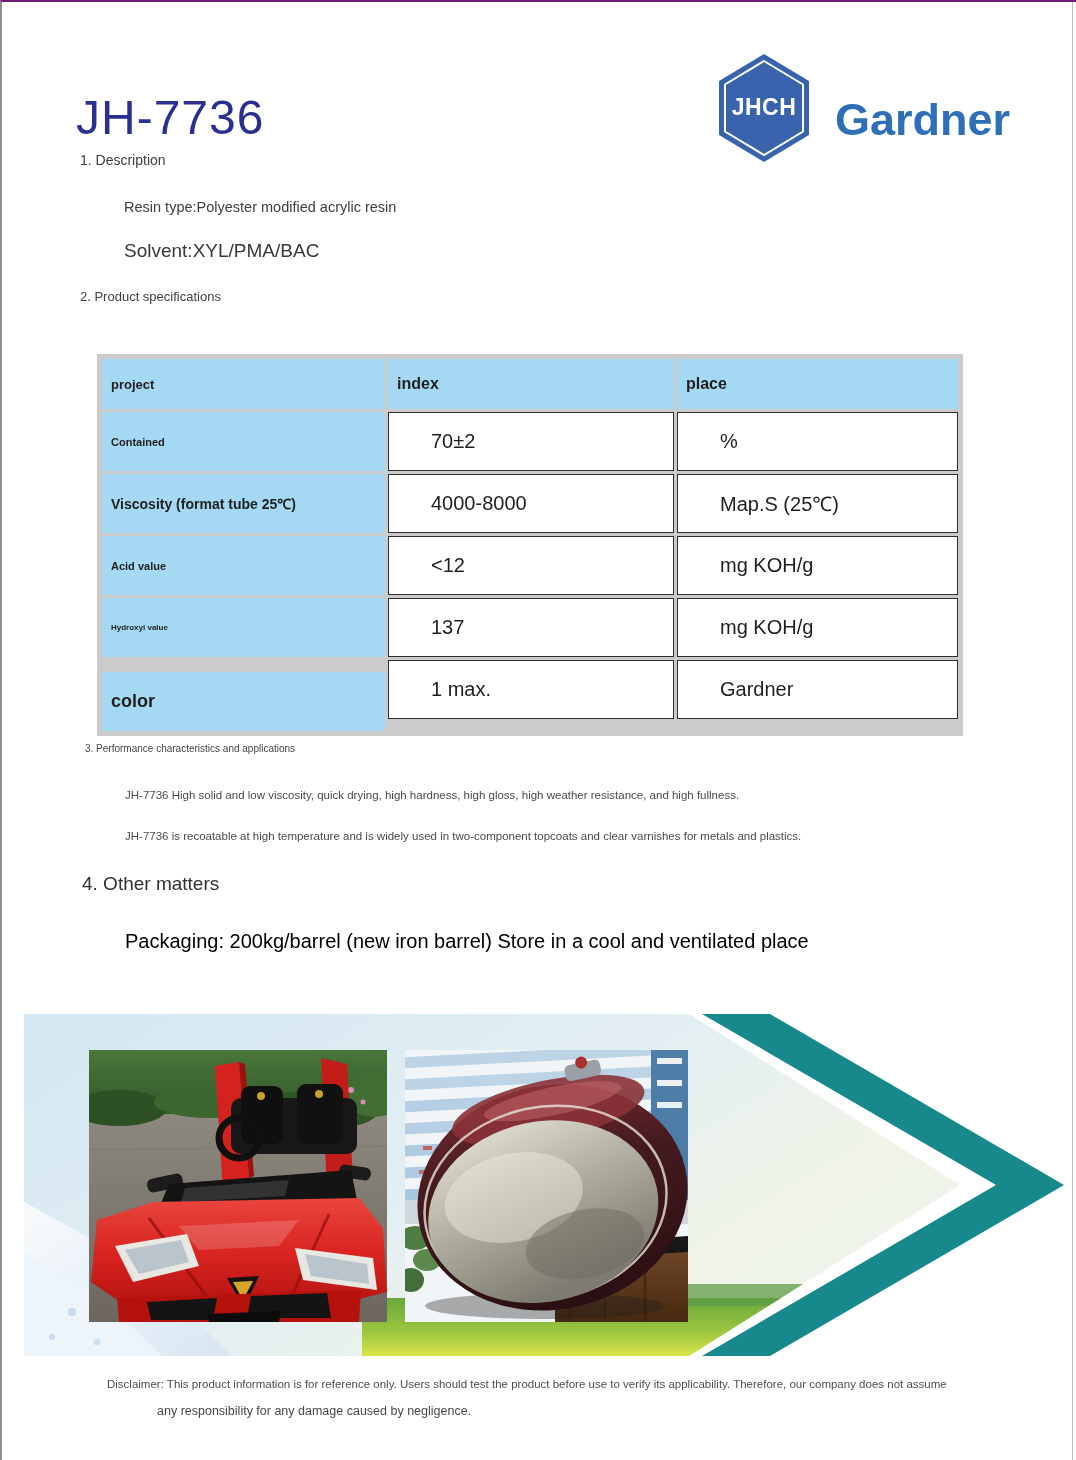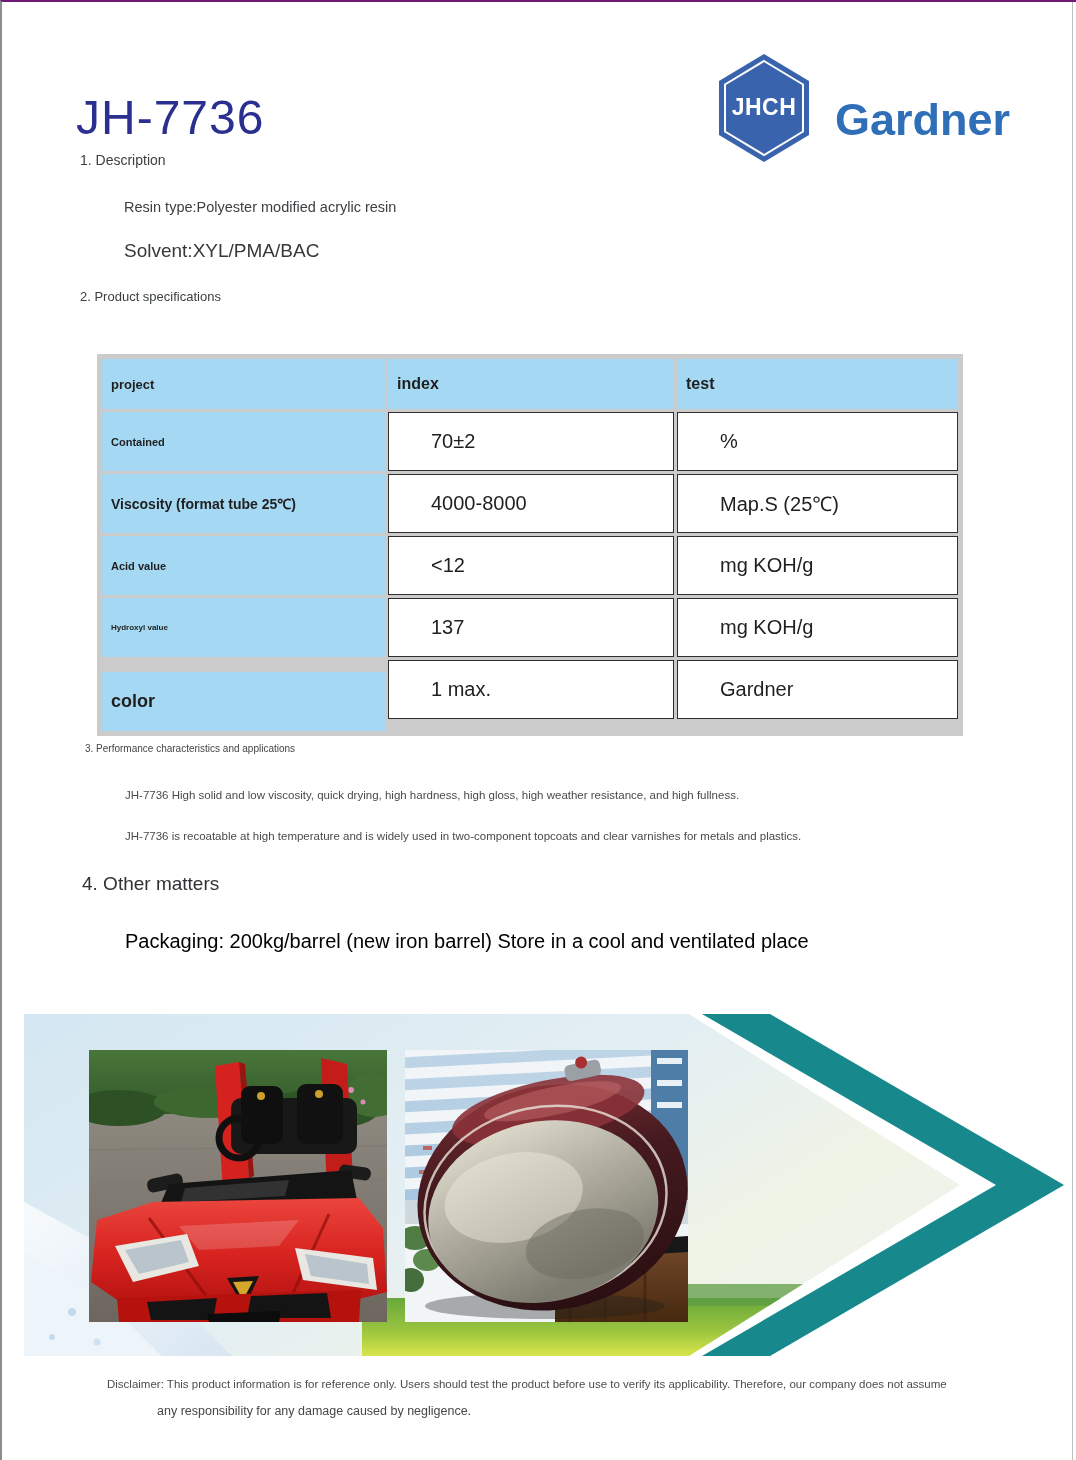--- a/index.html
+++ b/index.html
@@ -80,21 +80,21 @@
 
   <div class="h1-desc">1. Description</div>
   <div class="resin-line">Resin type:Polyester modified acrylic resin</div>
   <div class="solvent-line">Solvent:XYL/PMA/BAC</div>
 
   <div class="h2-spec">2. Product specifications</div>
 
   <div class="spec-table">
     <div class="cell blue h fs13">project</div>
     <div class="cell blue h fs16 pl42">index</div>
-    <div class="cell blue h fs16 pl46">test</div>
+    <div class="cell blue h fs16 pl46">place</div>
 
     <div class="cell blue r fs11">Contained</div>
     <div class="cell white r fs20">70±2</div>
     <div class="cell white r fs20">%</div>
 
     <div class="cell blue r fs14">Viscosity (format tube 25℃)</div>
     <div class="cell white r fs20">4000-8000</div>
     <div class="cell white r fs20">Map.S (25℃)</div>
 
     <div class="cell blue r fs11">Acid value</div>

